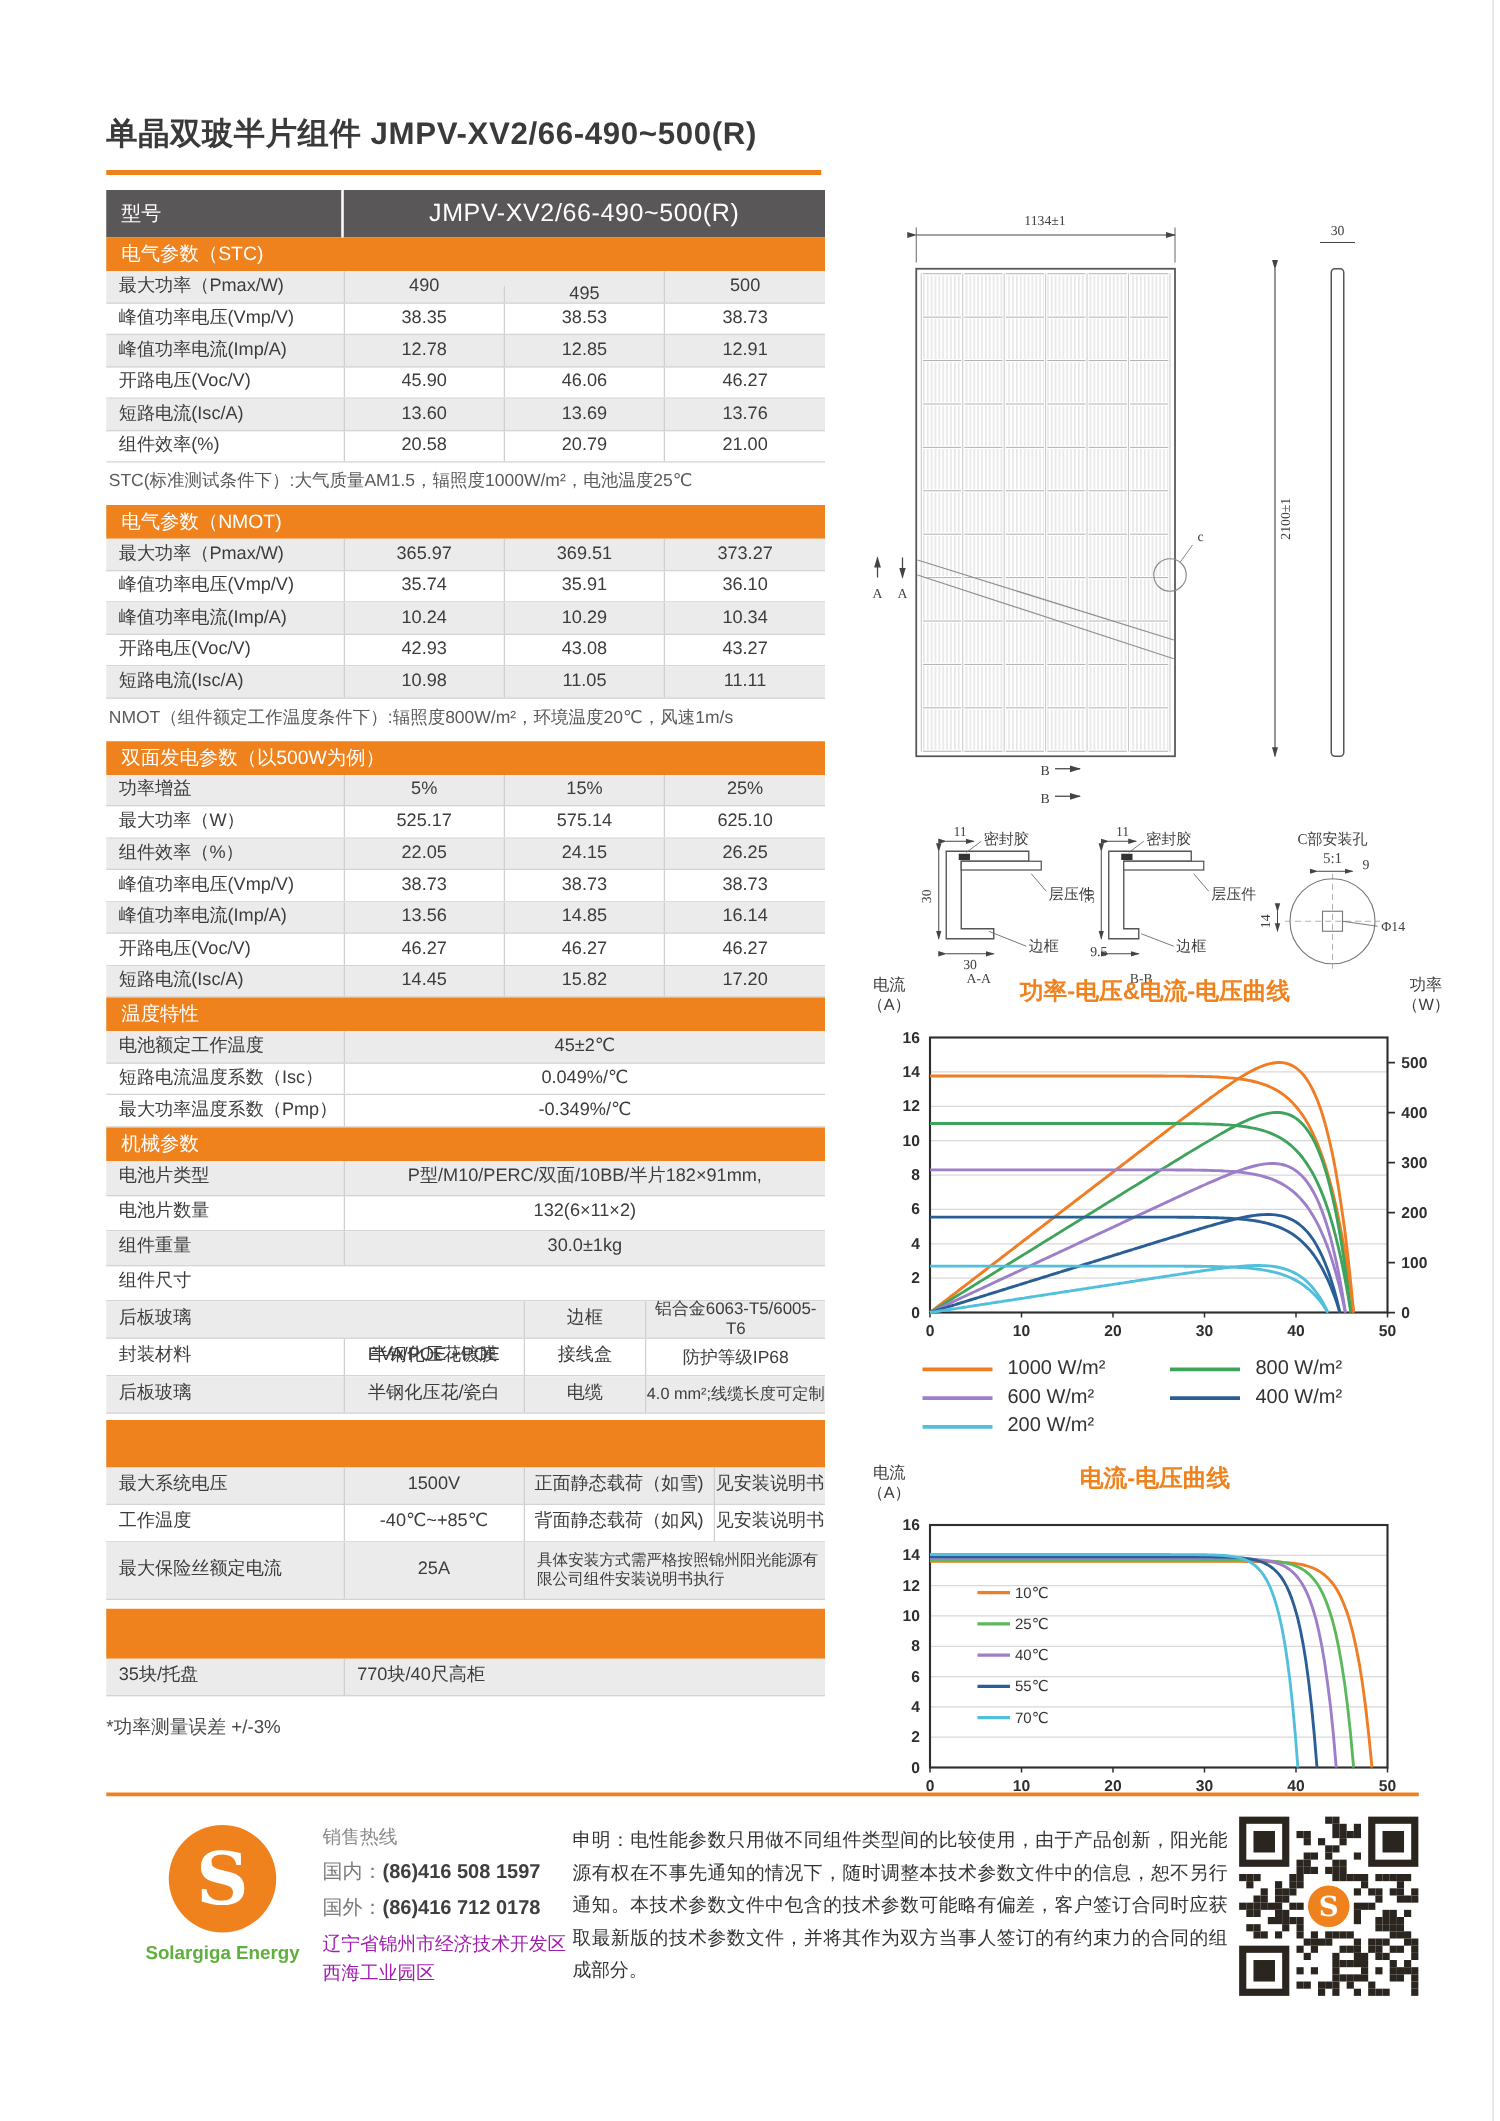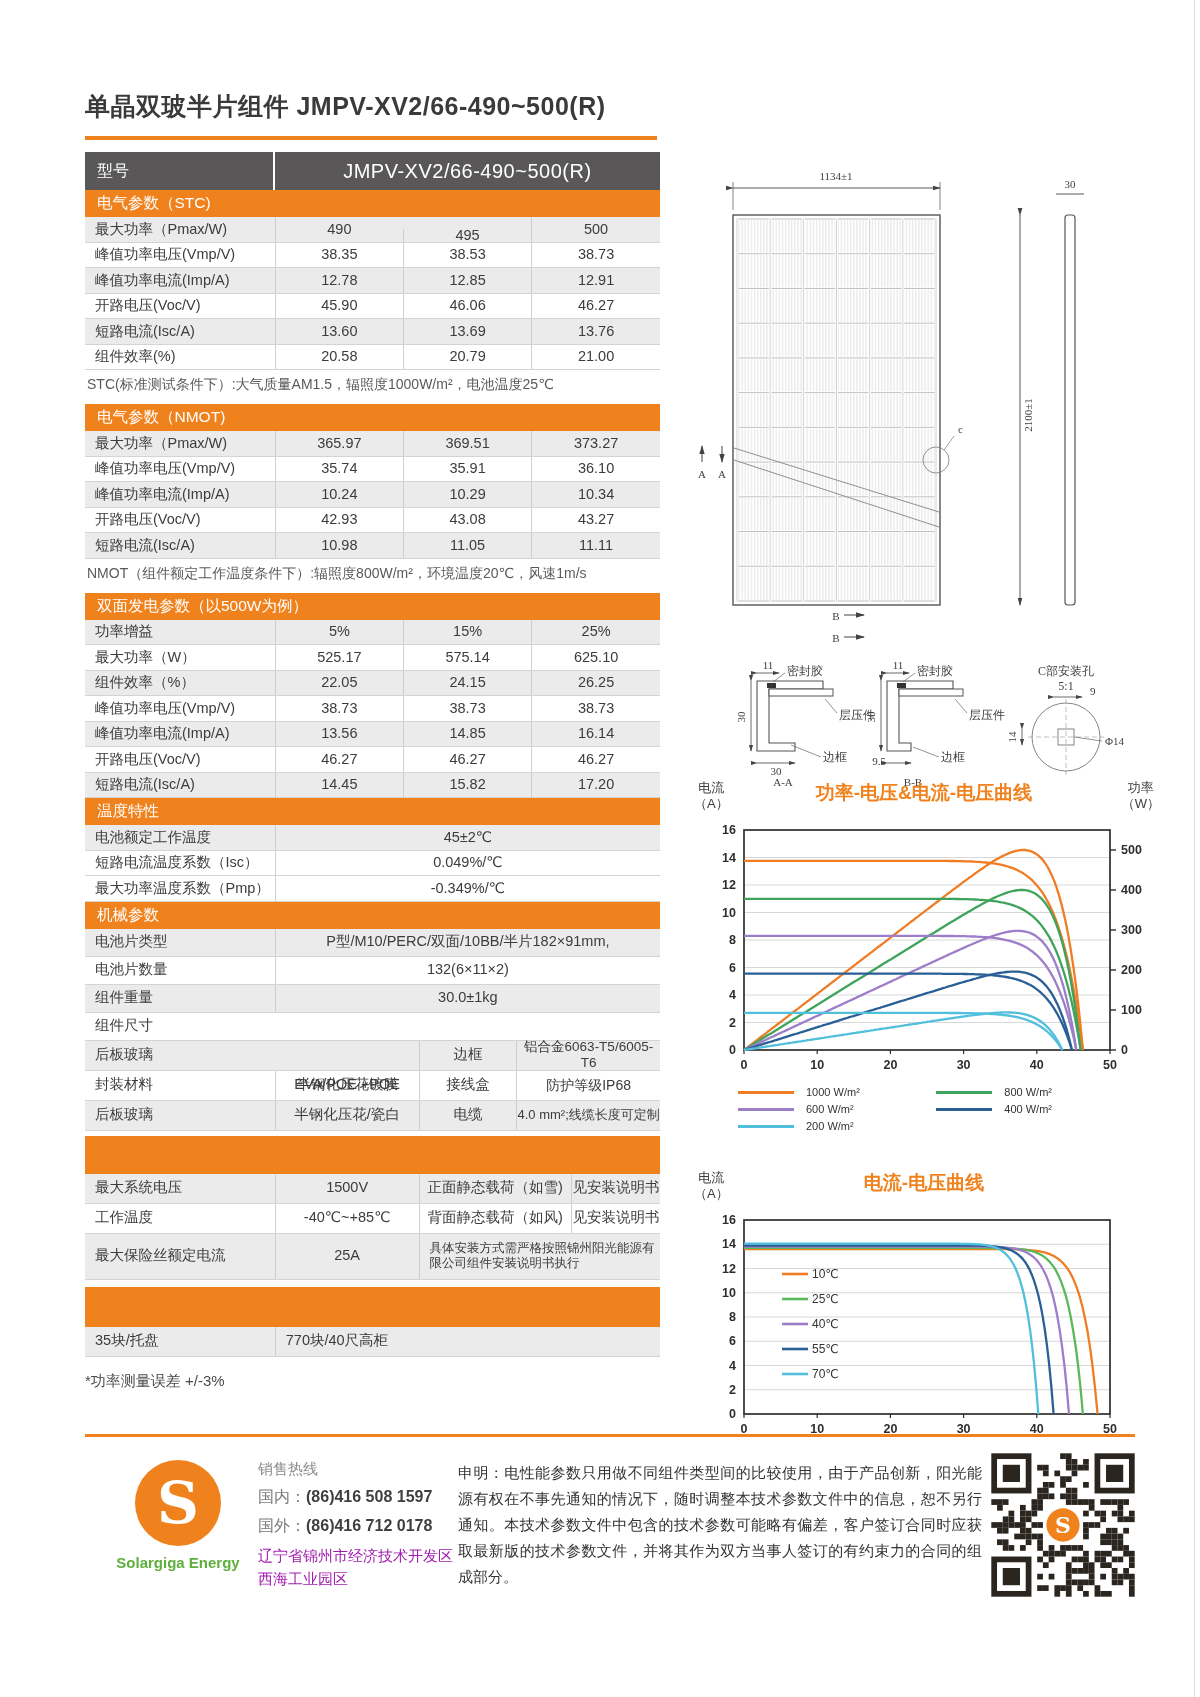--- a/index.html
+++ b/index.html
@@ -26,21 +26,21 @@
   
   .tick{font-size:12.5px;font-weight:bold;fill:#2e2e2e;font-family:"Liberation Sans",sans-serif}
   .dtext{font-size:12px;fill:#404040;font-family:"Liberation Serif","DejaVu Serif",serif}
   .dnum{font-size:11px;fill:#404040;font-family:"Liberation Serif","DejaVu Serif",serif}
   .ctitle{color:#F0821E;font-weight:bold;font-size:19px;text-align:center}
   .axlab{font-size:13px;color:#3c3c3c;white-space:pre-line;line-height:1.2;text-align:center}
   .chart-wrap{position:absolute;width:472px}
   .lgd{display:flex;flex-wrap:wrap;padding-left:50px;margin-top:4px}
   .lgd .it{display:flex;align-items:center;width:47%;margin-bottom:5px}
   .sw{width:56px;height:3px;margin-right:12px;flex:none}
-  .lb{font-size:11px;color:#333}
+  .lb{font-size:16px;color:#333}
   
   #footer-rule{left:85px;top:1434px;width:1050px;height:3px;background:#F0821E}
   #logo{left:112px;top:1460px;width:132px;text-align:center}
   #logo .circle{width:86px;height:86px;border-radius:50%;background:#F0821E;margin:0 auto;
                 display:flex;align-items:center;justify-content:center}
   #logo .circle span{color:#fff;font-size:58px;font-weight:bold;font-family:"DejaVu Serif","Liberation Serif",serif}
   #logo .lname{margin-top:8px;color:#5FAF3C;font-weight:bold;font-size:15px}
   #contact{left:258px;top:1460px;width:200px}
   #contact .hl{font-size:15px;color:#8a8a8a;margin-bottom:8px}
   #contact .ph{font-size:16px;margin-bottom:8px;color:#7a7a7a}

